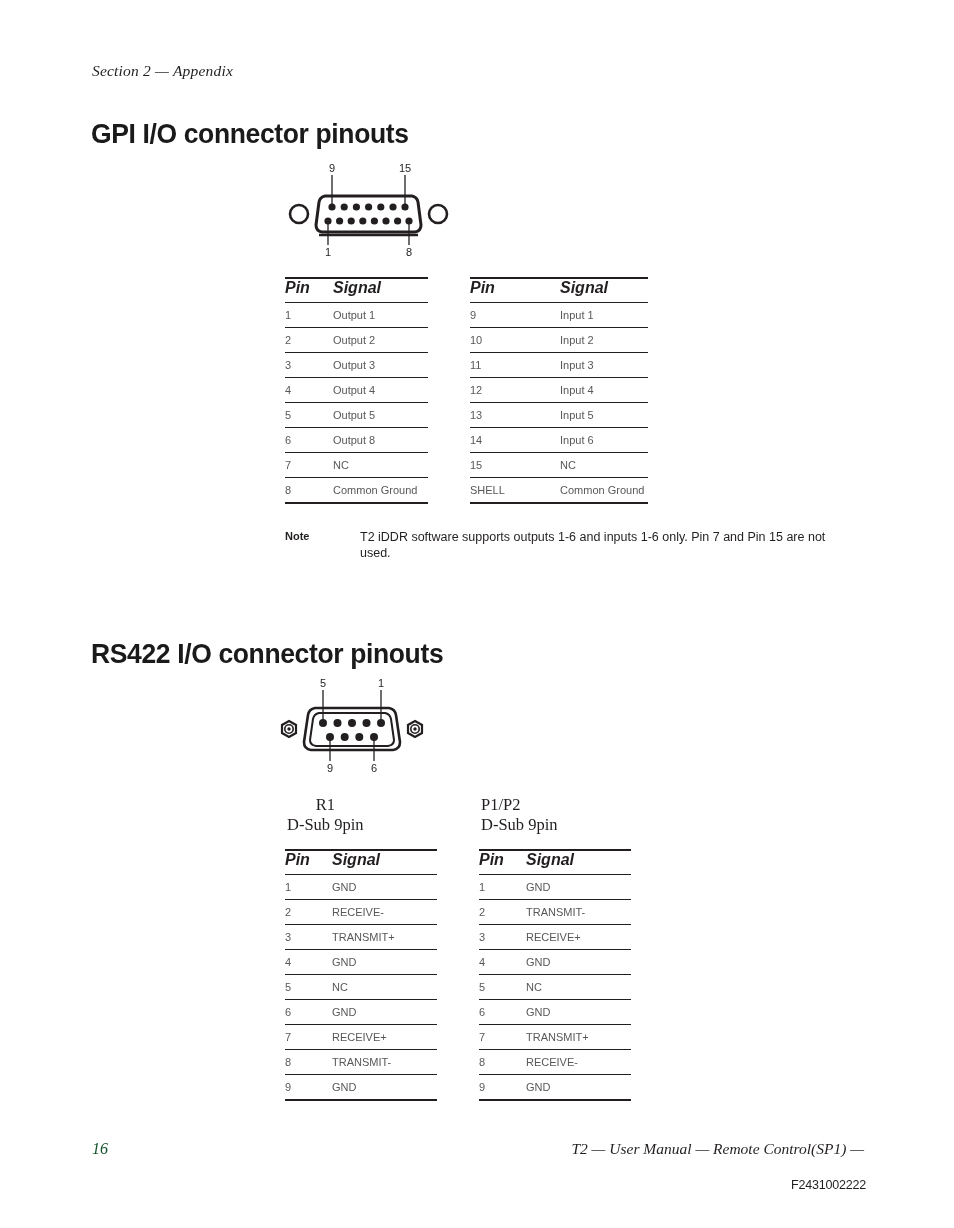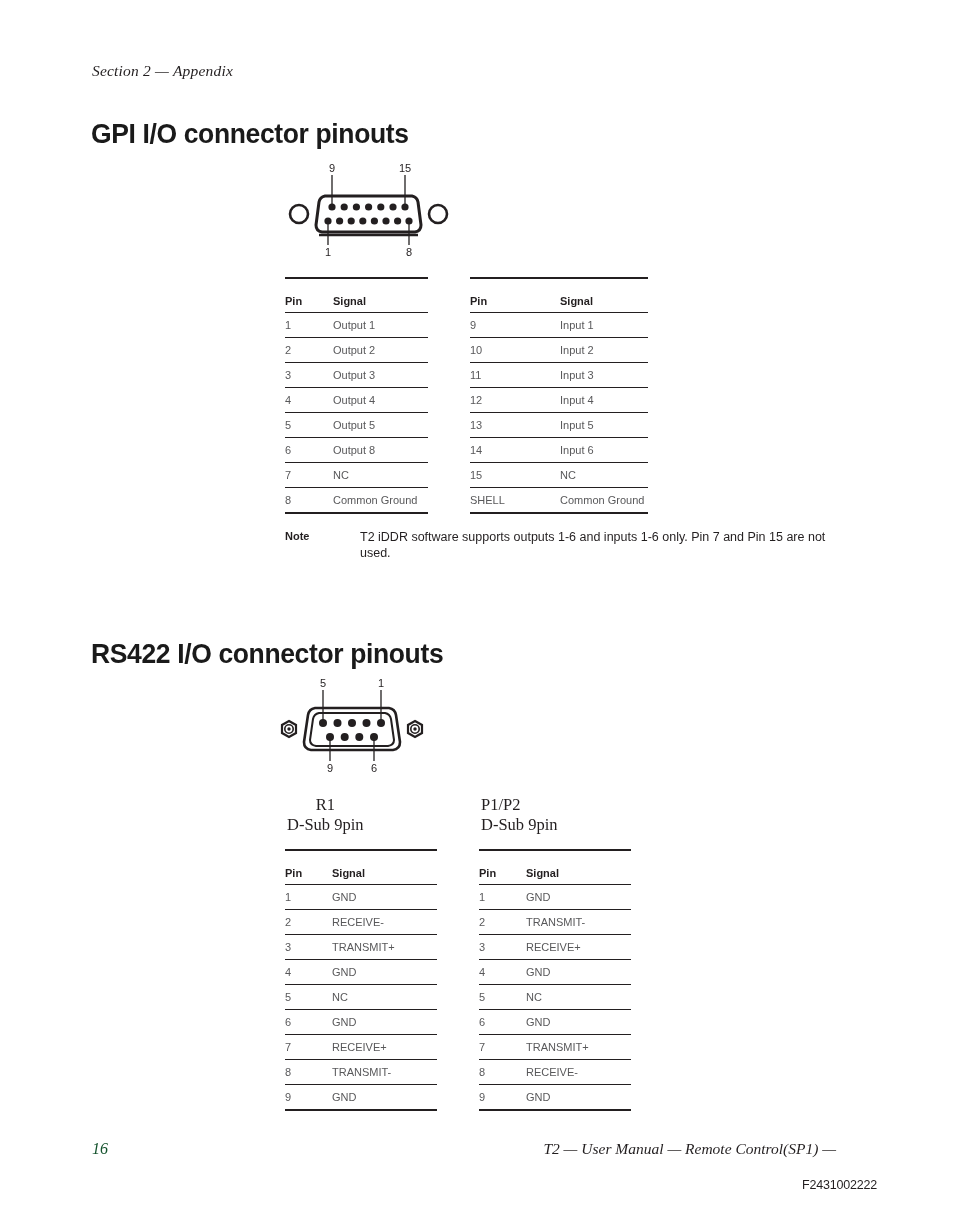--- a/index.html
+++ b/index.html
@@ -46,26 +46,27 @@
   .cl { font-family:"Liberation Sans", sans-serif; font-size:11px; fill:#231f20; }
 
   
   .pintable {
     position:absolute;
     border-collapse:collapse;
     font-family:"Liberation Sans", sans-serif;
   }
   .pintable th {
     text-align:left;
-    font-size:11px;
+    font-size:16px;
     font-weight:bold;
     color:#231f20;
-    padding:16px 0 5px 0;
+    padding:0 0 5px 0;
     border-top:2.1px solid #231f20;
     border-bottom:1px solid #231f20;
+    font-style:italic;
   }
   .pintable td {
     text-align:left;
     font-size:11px;
     color:#58585a;
     padding:6px 0 6px 0;
     border-bottom:1px solid #231f20;
     white-space:nowrap;
   }
   .pintable tr:last-child td { border-bottom:2.1px solid #231f20; }
@@ -107,29 +108,28 @@
   
   #footer-page {
     position:absolute; left:92px; top:1140px;
     font-family:"Liberation Serif", serif;
     font-style:italic; font-size:16px; color:#14532d;
   }
   #footer-manual {
     position:absolute; left:0; top:1140px; width:836px;
     text-align:right;
     font-family:"Liberation Serif", serif;
-    font-style:italic; font-size:15.5px; color:#231f20;
+    font-style:italic; font-size:15.5px; color:#231f20;padding-left:28px;
   }
   #footer-docnum {
     position:absolute; left:0; top:1178px; width:866px;
     text-align:right;
     font-family:"Liberation Sans", sans-serif;
     font-size:12.5px; color:#231f20;
     letter-spacing:-0.2px;
-    margin-left:11px;
   }
 </style>
 </head>
 <body>
 
 <div class="page">
 
   <div class="runhead">Section 2 — Appendix</div>
 
   <div class="sec-title" id="gpi-title">GPI I/O connector pinouts</div>

